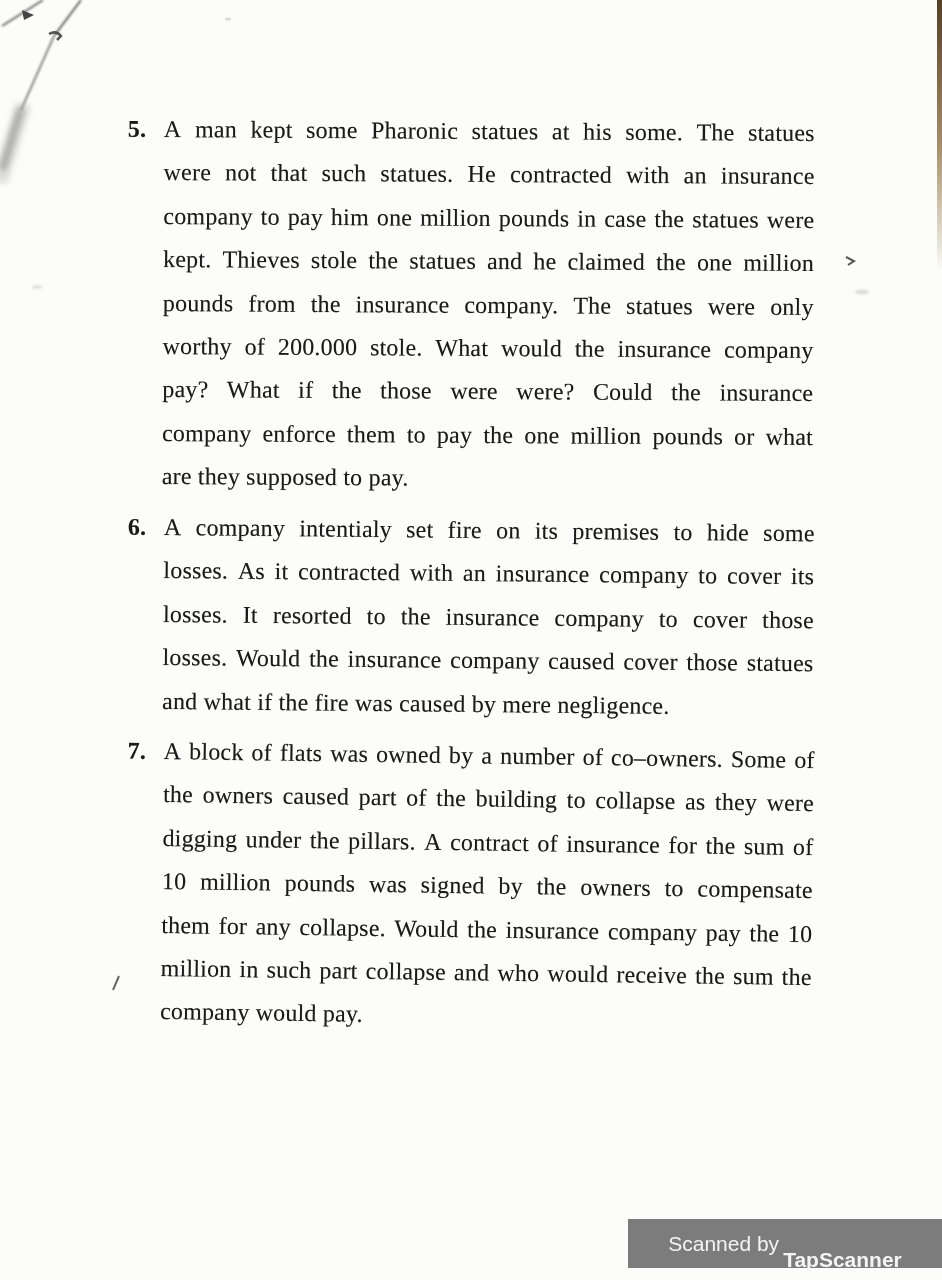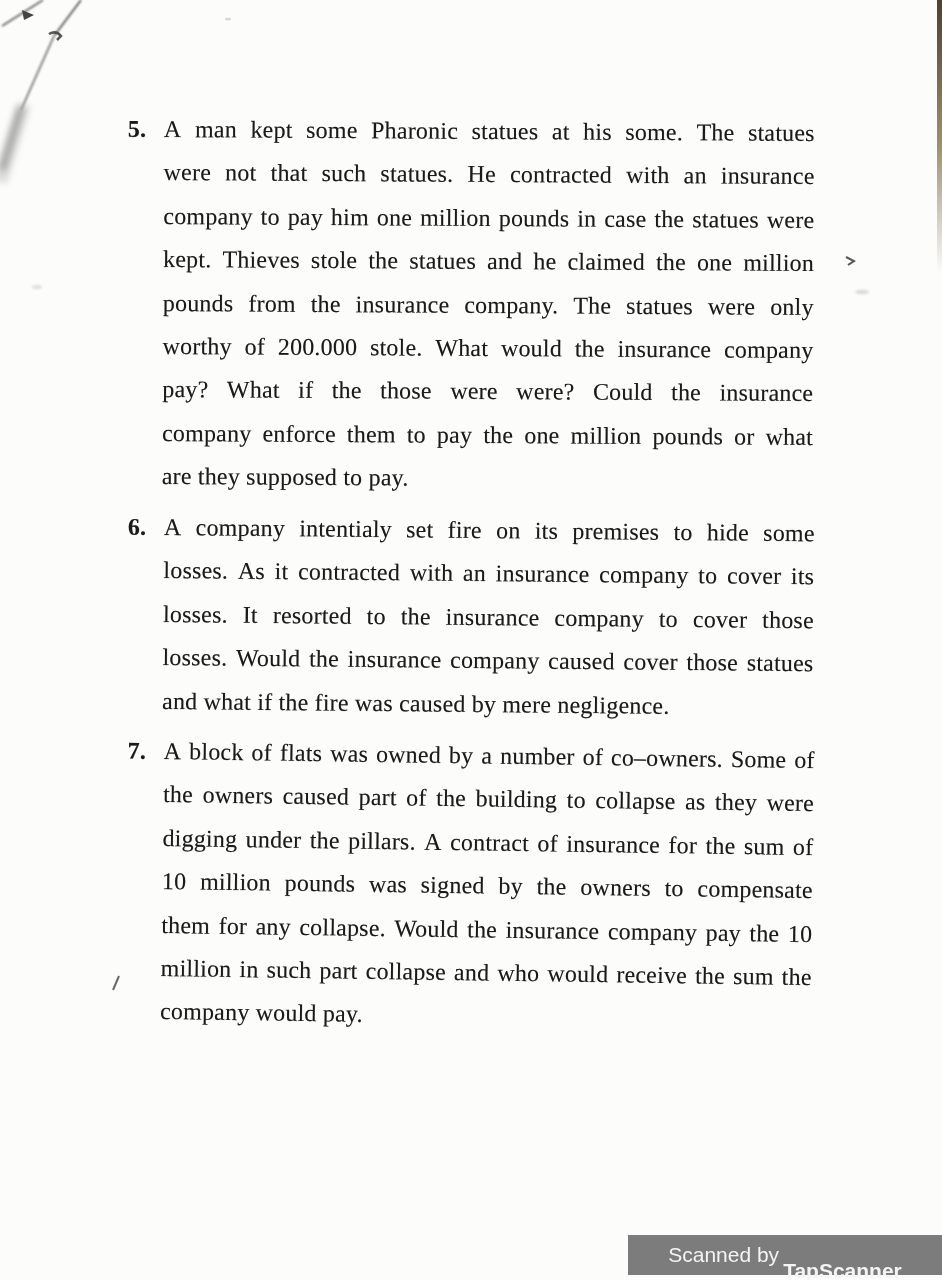--- a/index.html
+++ b/index.html
@@ -39,22 +39,22 @@
   .marks{position:absolute;inset:0;width:942px;height:1280px;pointer-events:none;}
 
   
   .page-edge{
     position:absolute;top:0;right:0;width:5px;height:272px;
     background:linear-gradient(180deg,#553f28 0%,#7a6344 25%,#a6916b 55%,rgba(180,165,130,0) 100%);
   }
 
   
   .watermark{
-    position:absolute;right:0;bottom:5px;
-    width:314px;height:40px;
+    position:absolute;right:0;bottom:12px;
+    width:314px;height:49px;
     display:flex;align-items:center;justify-content:center;gap:4px;
     font-family:"Liberation Sans", sans-serif;
     font-size:21px;
   }
   .watermark .brand{font-weight:700;margin-top:32px;}
 </style>
 </head>
 <body style="background: rgb(252, 252, 250);">
 
 <div class="page">

